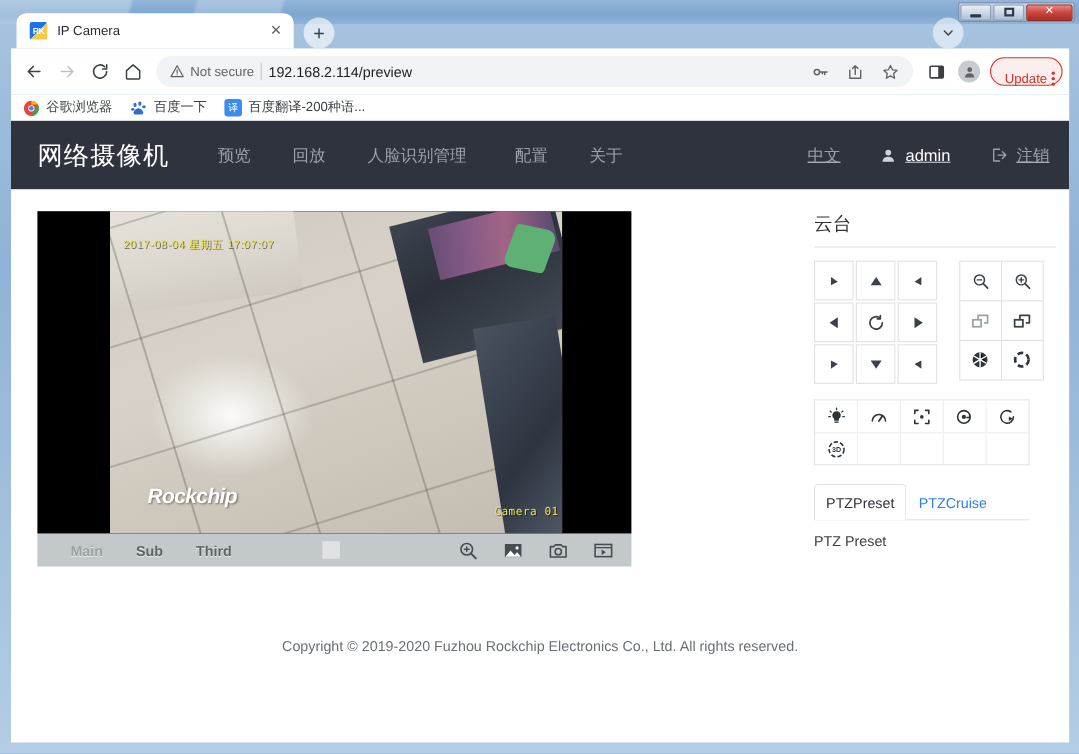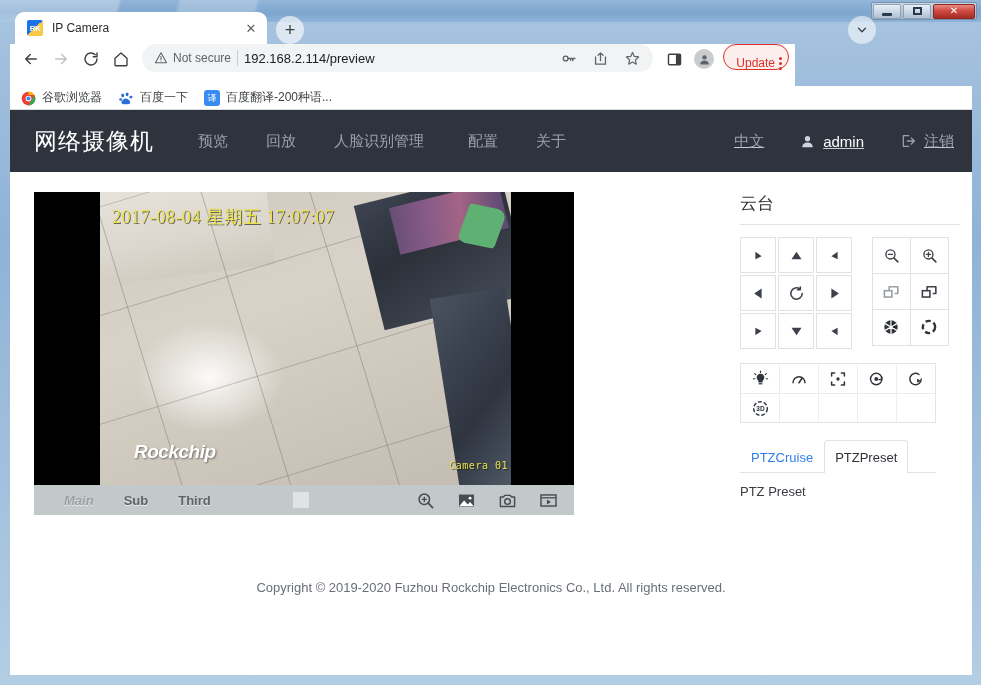--- a/index.html
+++ b/index.html
@@ -73,22 +73,22 @@
     color:#3c4043; font-size:18px; line-height:1;
   }
   .tabsearch {
     position: absolute; right: 96px; top: 8px; width: 28px; height: 28px;
     border-radius: 50%; background: rgba(255,255,255,.55);
     display:flex; align-items:center; justify-content:center; color:#3c4043;
   }
 
   
   #toolbar {
-    position: absolute; top: 44px; left: 10px; width: 785px; height: 42px;
-    background: #fff; display: flex; align-items: flex-start; padding: 0 6px;
+    position: absolute; top: 44px; left: 10px; width: 962px; height: 42px;
+    background: #fff; display: flex; align-items: center; padding: 0 6px;
   }
   .tb-icon { width: 30px; height: 30px; display:flex; align-items:center; justify-content:center;
     color:#5f6368; flex:none; }
   .omnibox {
     flex: 1; height: 28px; margin: 0 6px; border-radius: 14px;
     background: #f1f3f4; display: flex; align-items: center; padding: 0 6px 0 12px;
     gap: 6px; min-width: 0;
   }
   .omni-warn { display:flex; align-items:center; gap:5px; color:#5f6368; font-size:12px; flex:none; }
   .omni-sep { width:1px; height:16px; background:#c9ccce; flex:none; }
@@ -168,44 +168,44 @@
   .vid-green {
     position: absolute; right: 10px; top: 14px; width: 38px; height: 40px;
     background: #5fb173; transform: rotate(12deg) skewX(-8deg); border-radius: 3px 10px 4px 8px;
   }
   .vid-darkedge {
     position: absolute; right: -10px; top: 100px; width: 76px; height: 200px;
     background: linear-gradient(135deg,#4a5260 0%, #2e3440 55%, #596270 100%);
     transform: rotate(-9deg);
   }
   .osd-time {
-    position: absolute; left: 78px; top: 13px; z-index: 6;
-    font-family: Liberation Serif, serif;
-    font-size: 18px; color: #eae24a; letter-spacing: 0.5px;
+    position: absolute; left: 78px; top: 23px; z-index: 6;
+    font-family: Liberation Sans, sans-serif;
+    font-size: 10px; color: #eae24a; letter-spacing: 0.5px;
     text-shadow: 1px 1px 0 rgba(0,0,0,.55); white-space: nowrap;
   }
   .osd-cam {
     position: absolute; right: 66px; bottom: 14px; z-index: 6;
     font-family: "DejaVu Sans Mono", "Liberation Mono", monospace;
     font-size: 10px; color: #eae24a; letter-spacing: .5px;
     text-shadow: 1px 1px 0 rgba(0,0,0,.5);
   }
   .osd-logo {
     position: absolute; left: 100px; bottom: 22px; z-index: 6;
     font-size: 19px; font-weight: bold; font-style: italic; color: #fff;
     letter-spacing: -.5px; text-shadow: 1px 1px 2px rgba(0,0,0,.45);
   }
 
   #vidbar {
     width: 540px; height: 30px; background: #c3c8ca;
     display: flex; align-items: center; padding: 0 16px 0 30px;
   }
   .stream-btn { font-size: 13px; font-weight: bold; color: #5d6466; margin-right: 30px;
     text-shadow: 0 1px 0 rgba(255,255,255,.7); }
-  .stream-btn.active { color: #9aa1a3; font-style: italic; }
+  .stream-btn.active { color: #9aa1a3; }
   .vidbar-sq { width: 16px; height: 16px; background: #dfe3e4; margin-left: 52px; }
   .vidbar-icons { margin-left: auto; display: flex; align-items: center; gap: 22px; color: #464c52; }
 
   
   #ptz { width: 220px; margin-left: 166px; }
   .ptz-title { font-size: 17px; color: #333; padding-bottom: 9px; }
   .ptz-rule { height:1px; background:#e2e2e2; margin-bottom:12px; }
   .ptz-rows { display: flex; gap: 20px; }
   .ptz-pad { display: grid; grid-template-columns: repeat(3, 36px); grid-auto-rows: 36px; gap: 2px; }
   .ptz-key {
@@ -613,22 +613,22 @@
                 </svg>
             </div>
             <div class="ptz-fn-cell"></div>
             <div class="ptz-fn-cell"></div>
             <div class="ptz-fn-cell"></div>
             <div class="ptz-fn-cell"></div>
           </div>
         </div>
 
         <div class="ptz-tabs">
+          <div class="ptz-tab active">PTZPreset</div>
           <div class="ptz-tab link">PTZCruise</div>
-          <div class="ptz-tab active">PTZPreset</div>
         </div>
         <div class="ptz-body">PTZ Preset</div>
       </div>
 
     </div>
 
     <div id="footer">Copyright © 2019-2020 Fuzhou Rockchip Electronics Co., Ltd. All rights reserved.</div>
   </div>
 </div>
 

